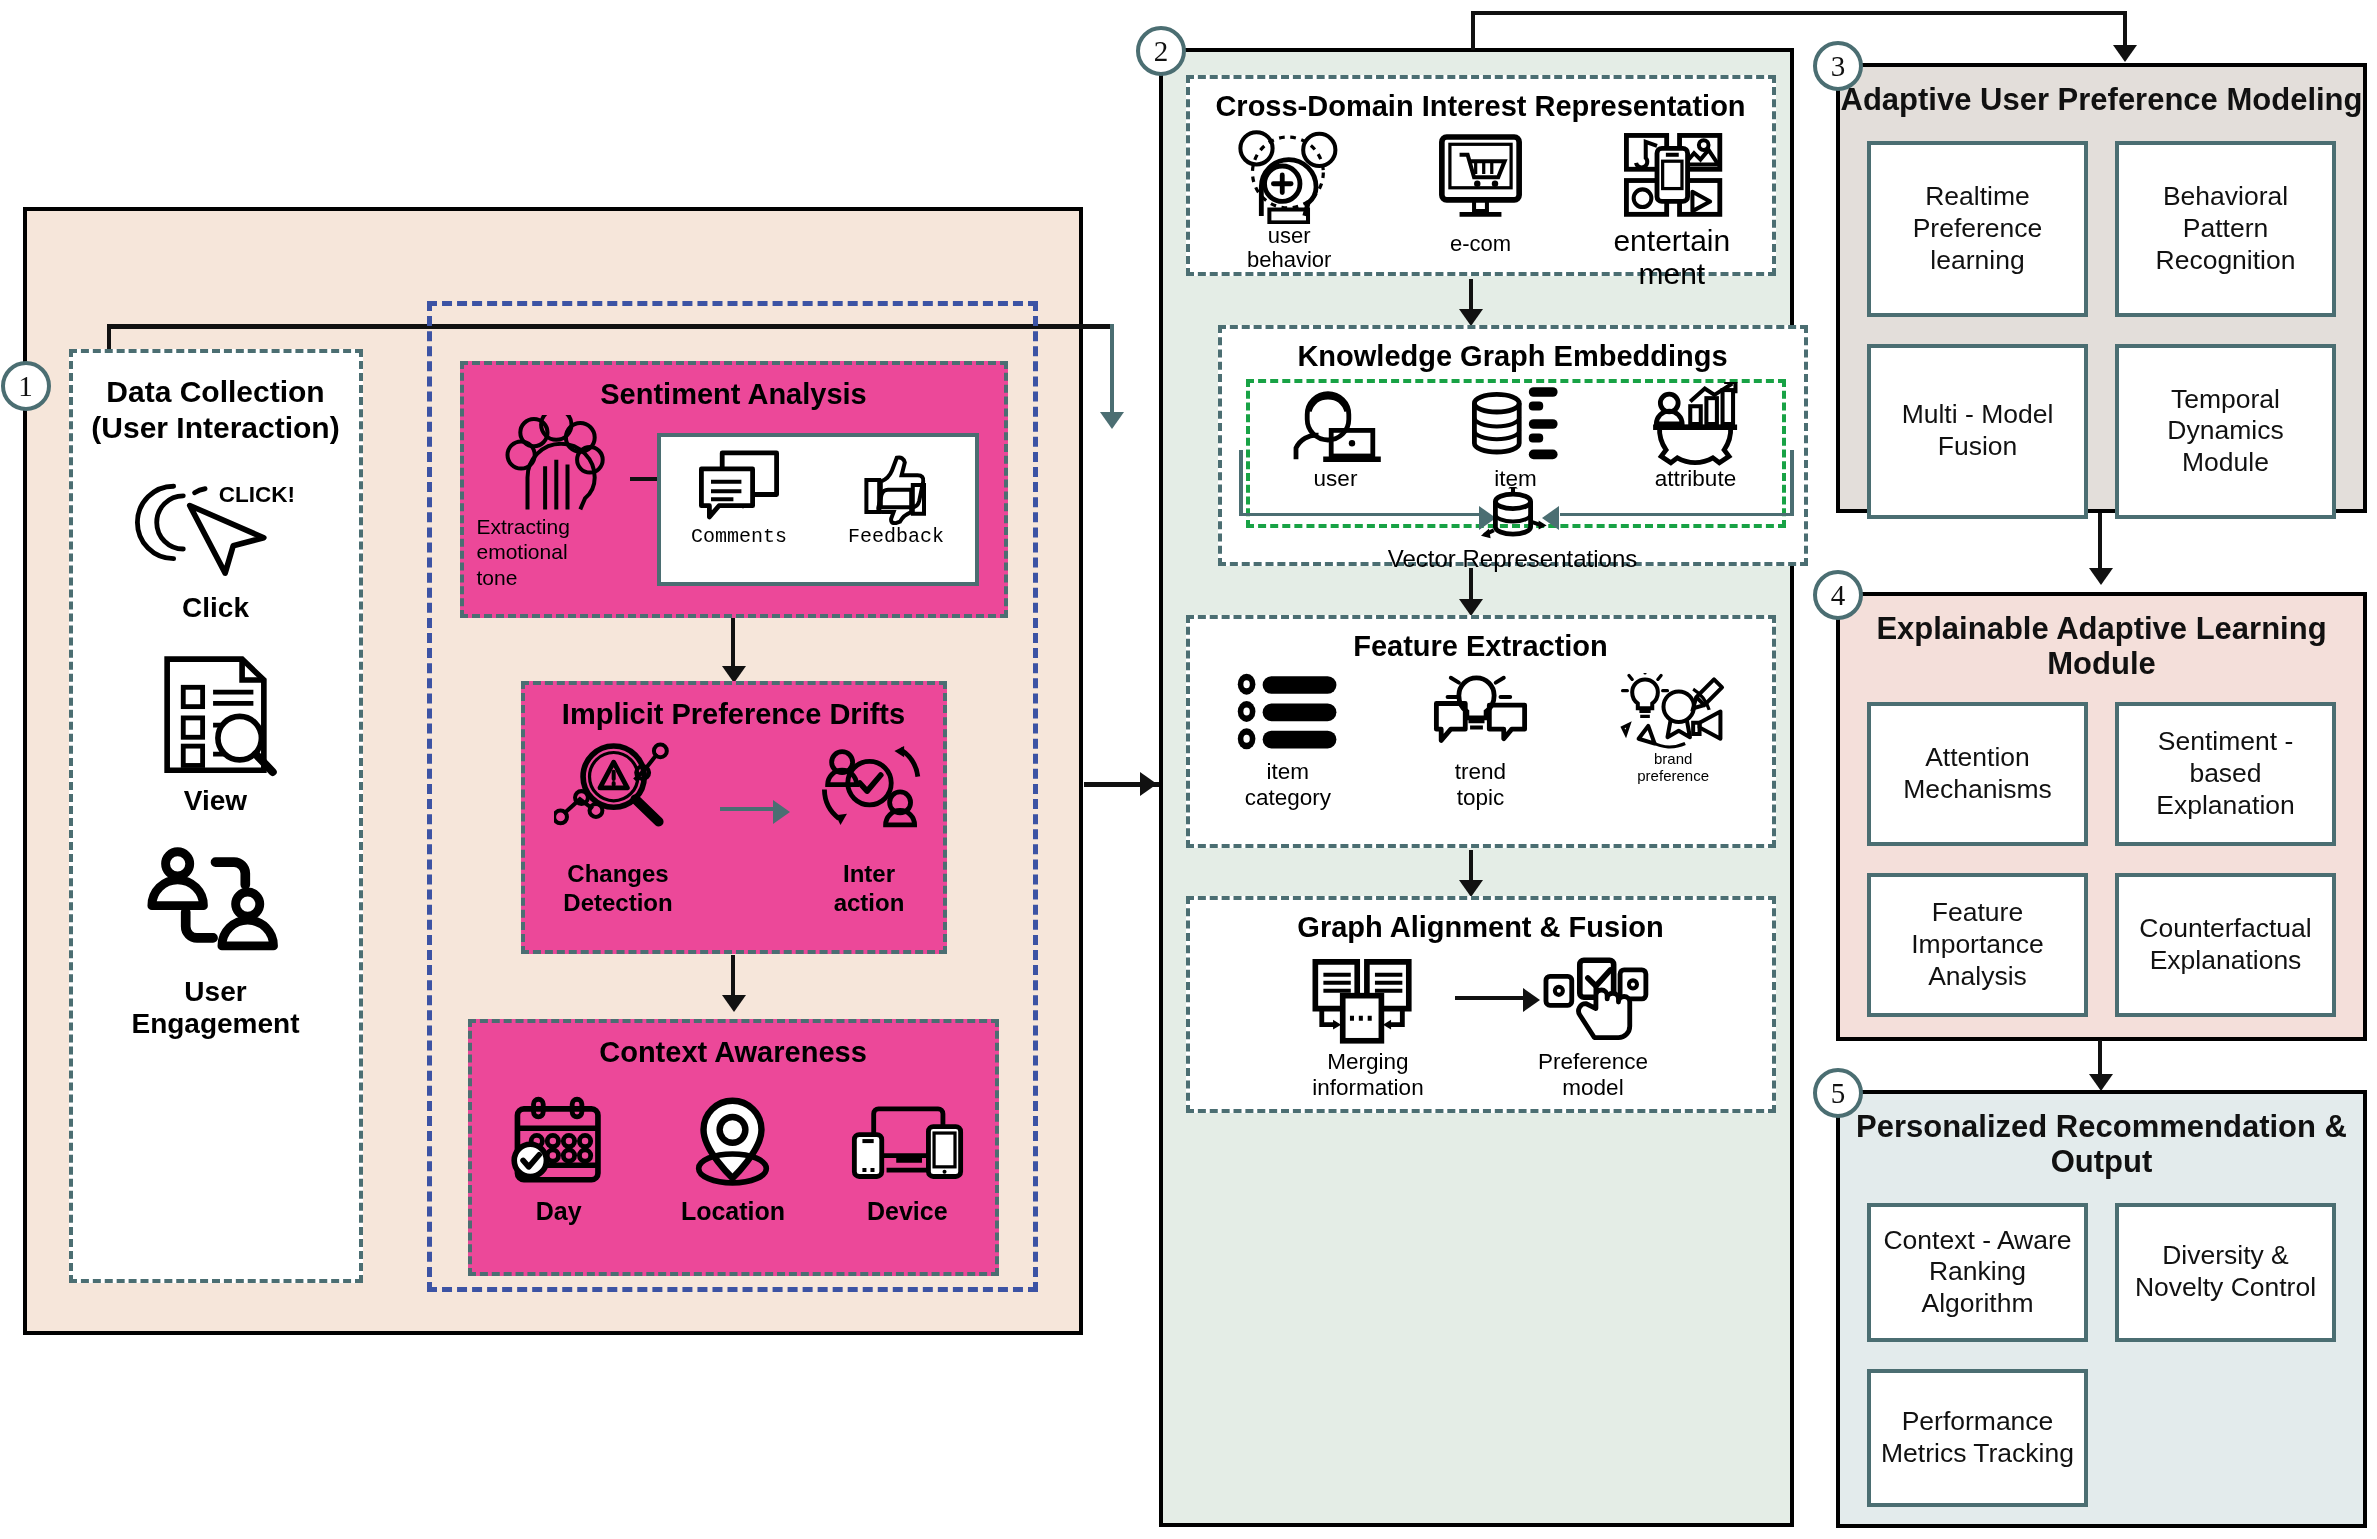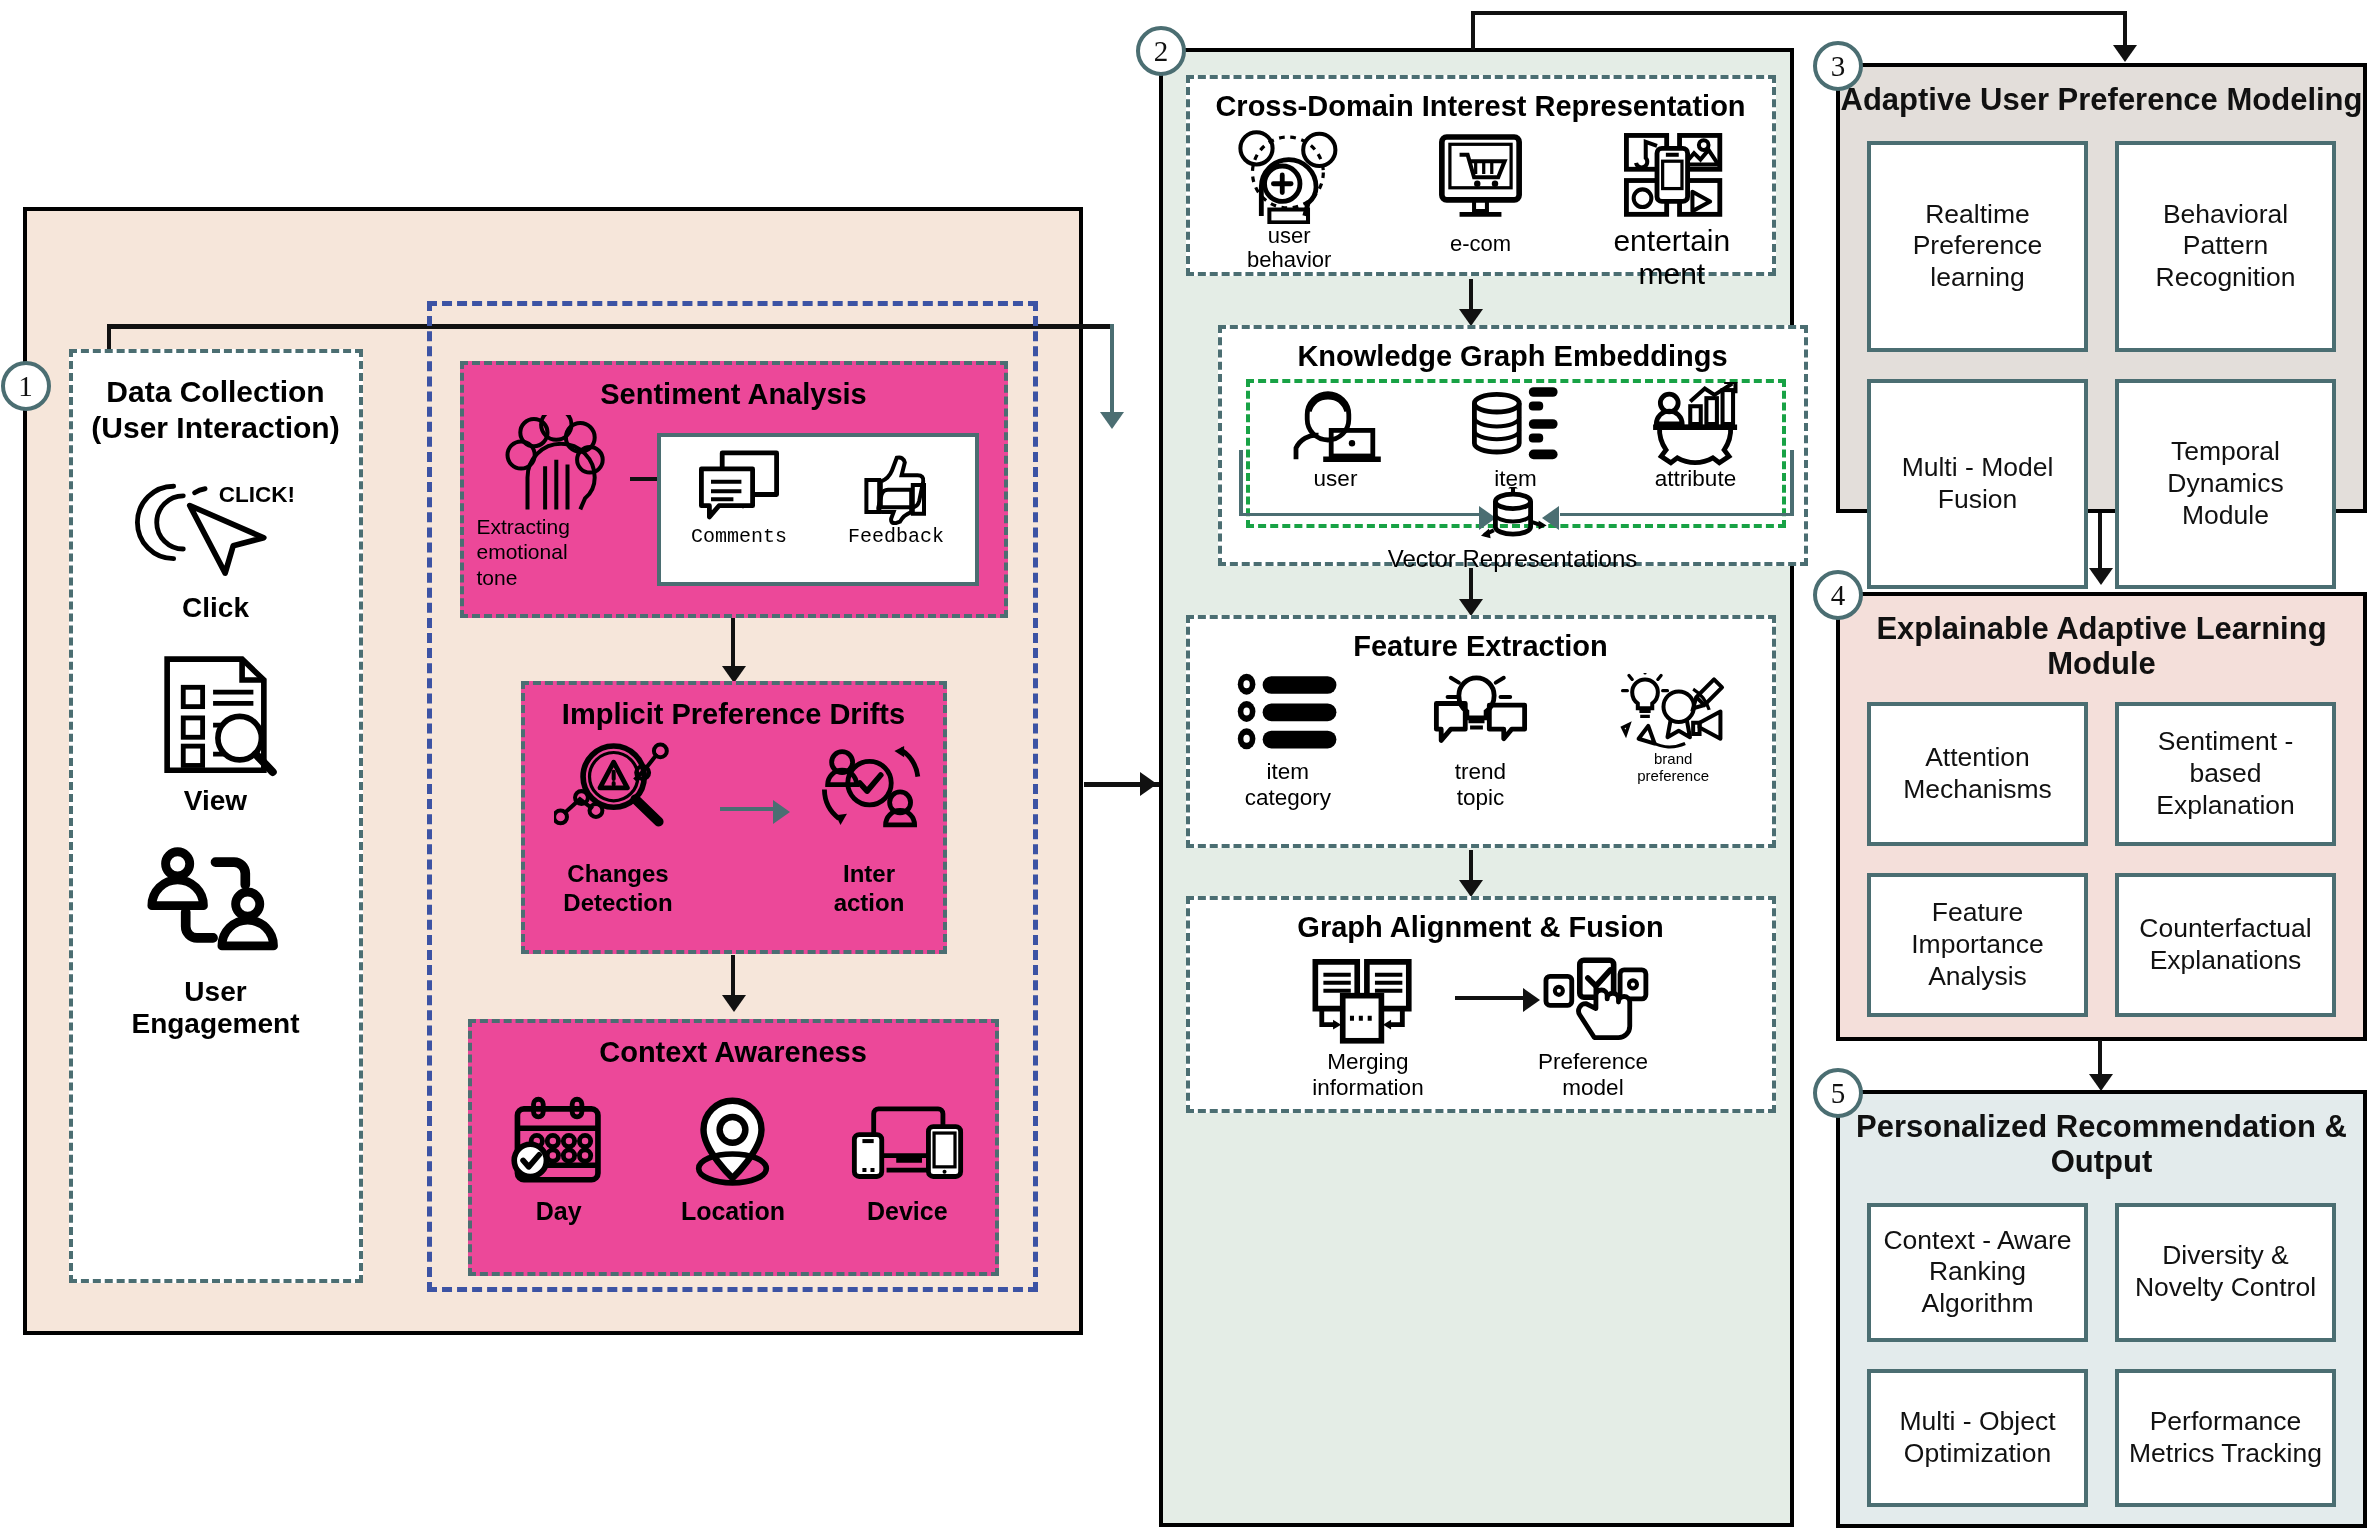--- a/index.html
+++ b/index.html
@@ -571,21 +571,21 @@
     <div class="badge" style="left:-27px; top:-26px;">2</div>
   </div>
 
   <div class="ln" style="left:1471px; top:11.3px; width:656px; height:4px;"></div>
   <div class="ln" style="left:1471px; top:11.3px; width:4px; height:39px;"></div>
   <div class="ln" style="left:2123px; top:11.3px; width:4px; height:40px;"></div>
   <div class="arrow-dn" style="left:2113px; top:45px;"></div>
 
   <div class="panel rpanel" id="panel3">
     <div class="panel-title">Adaptive User Preference Modeling</div>
-    <div class="rgrid" style="top:74px; height:448px; grid-template-rows:1fr 1fr;">
+    <div class="rgrid" style="top:74px; height:378px; grid-template-rows:1fr 1fr;">
       <div class="rcell">Realtime Preference learning</div>
       <div class="rcell">Behavioral Pattern Recognition</div>
       <div class="rcell">Multi - Model Fusion</div>
       <div class="rcell">Temporal Dynamics Module</div>
     </div>
     <div class="badge" style="left:-27px; top:-26px;">3</div>
   </div>
 
   <div class="ln" style="left:2098px; top:513px; width:4px; height:61px;"></div>
   <div class="arrow-dn" style="left:2089px; top:568px;"></div>
@@ -608,20 +608,19 @@
   <div class="arrow-dn" style="left:2089px; top:1074px;"></div>
 
   <div class="panel rpanel" id="panel5">
     <div class="panel-title">
       <div>Personalized Recommendation &amp;</div>
       <div>Output</div>
     </div>
     <div class="rgrid" style="top:109px; height:304px; grid-template-rows:1fr 1fr;">
       <div class="rcell">Context - Aware Ranking Algorithm</div>
       <div class="rcell">Diversity &amp; Novelty Control</div>
-      <div class="rcell">Multi - Object Optimization</div>
       <div class="rcell">Performance Metrics Tracking</div>
     </div>
     <div class="badge" style="left:-27px; top:-26px;">5</div>
   </div>
 
 </div>
 
 
 </body></html>

